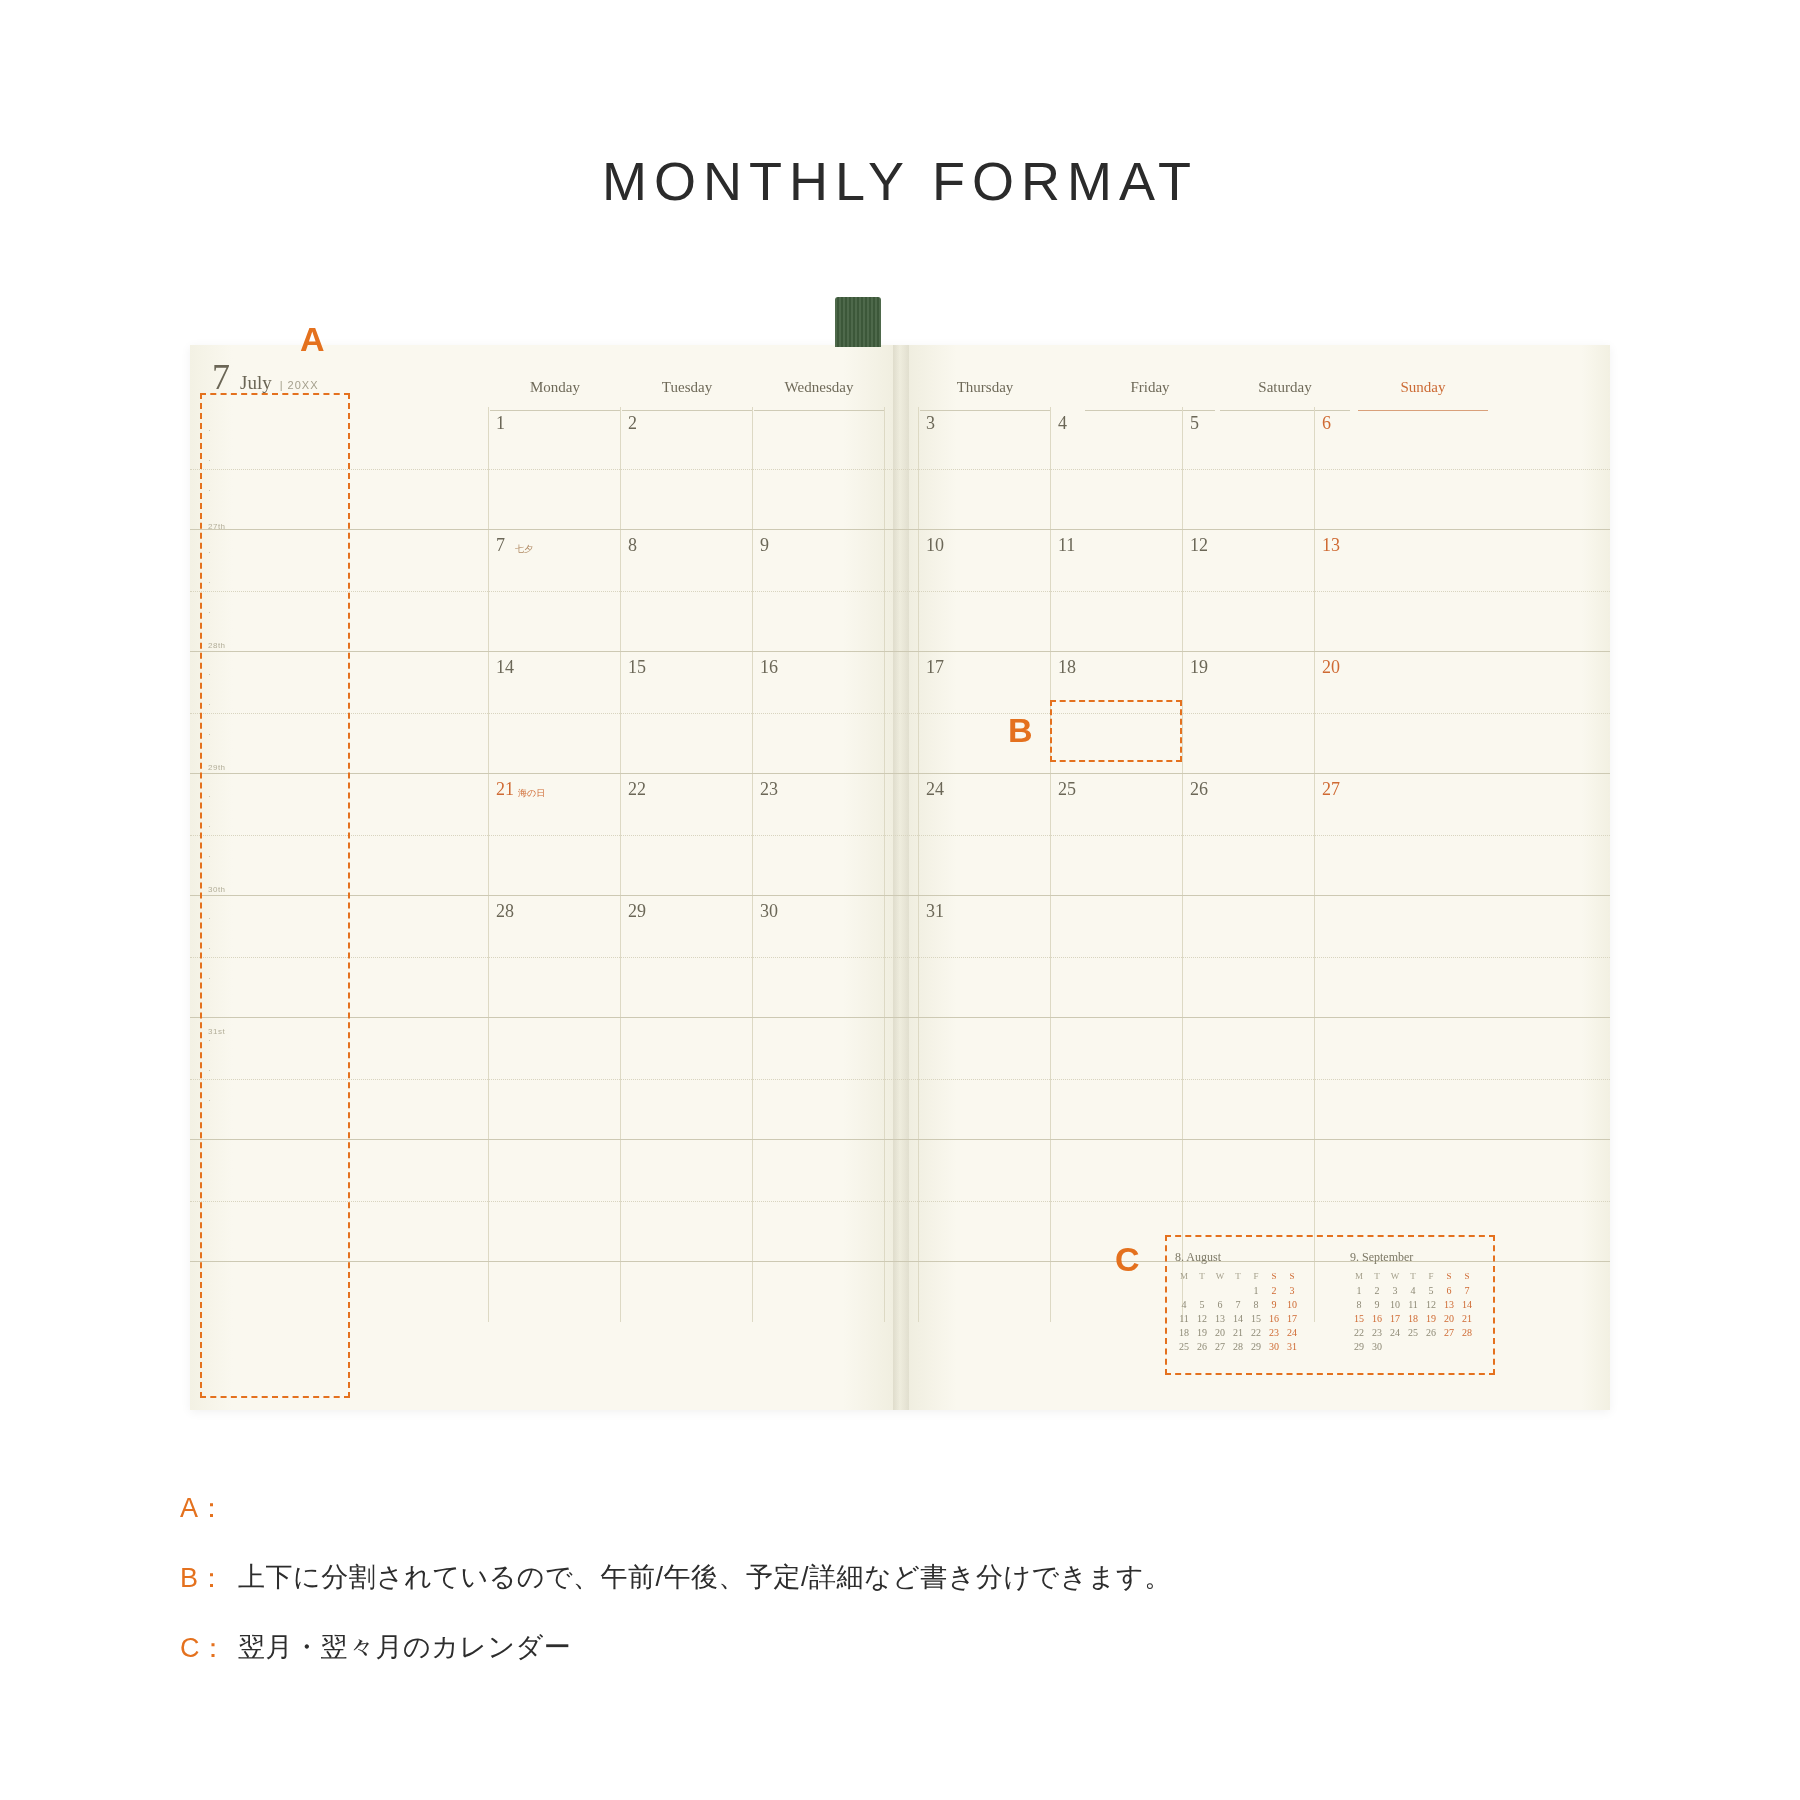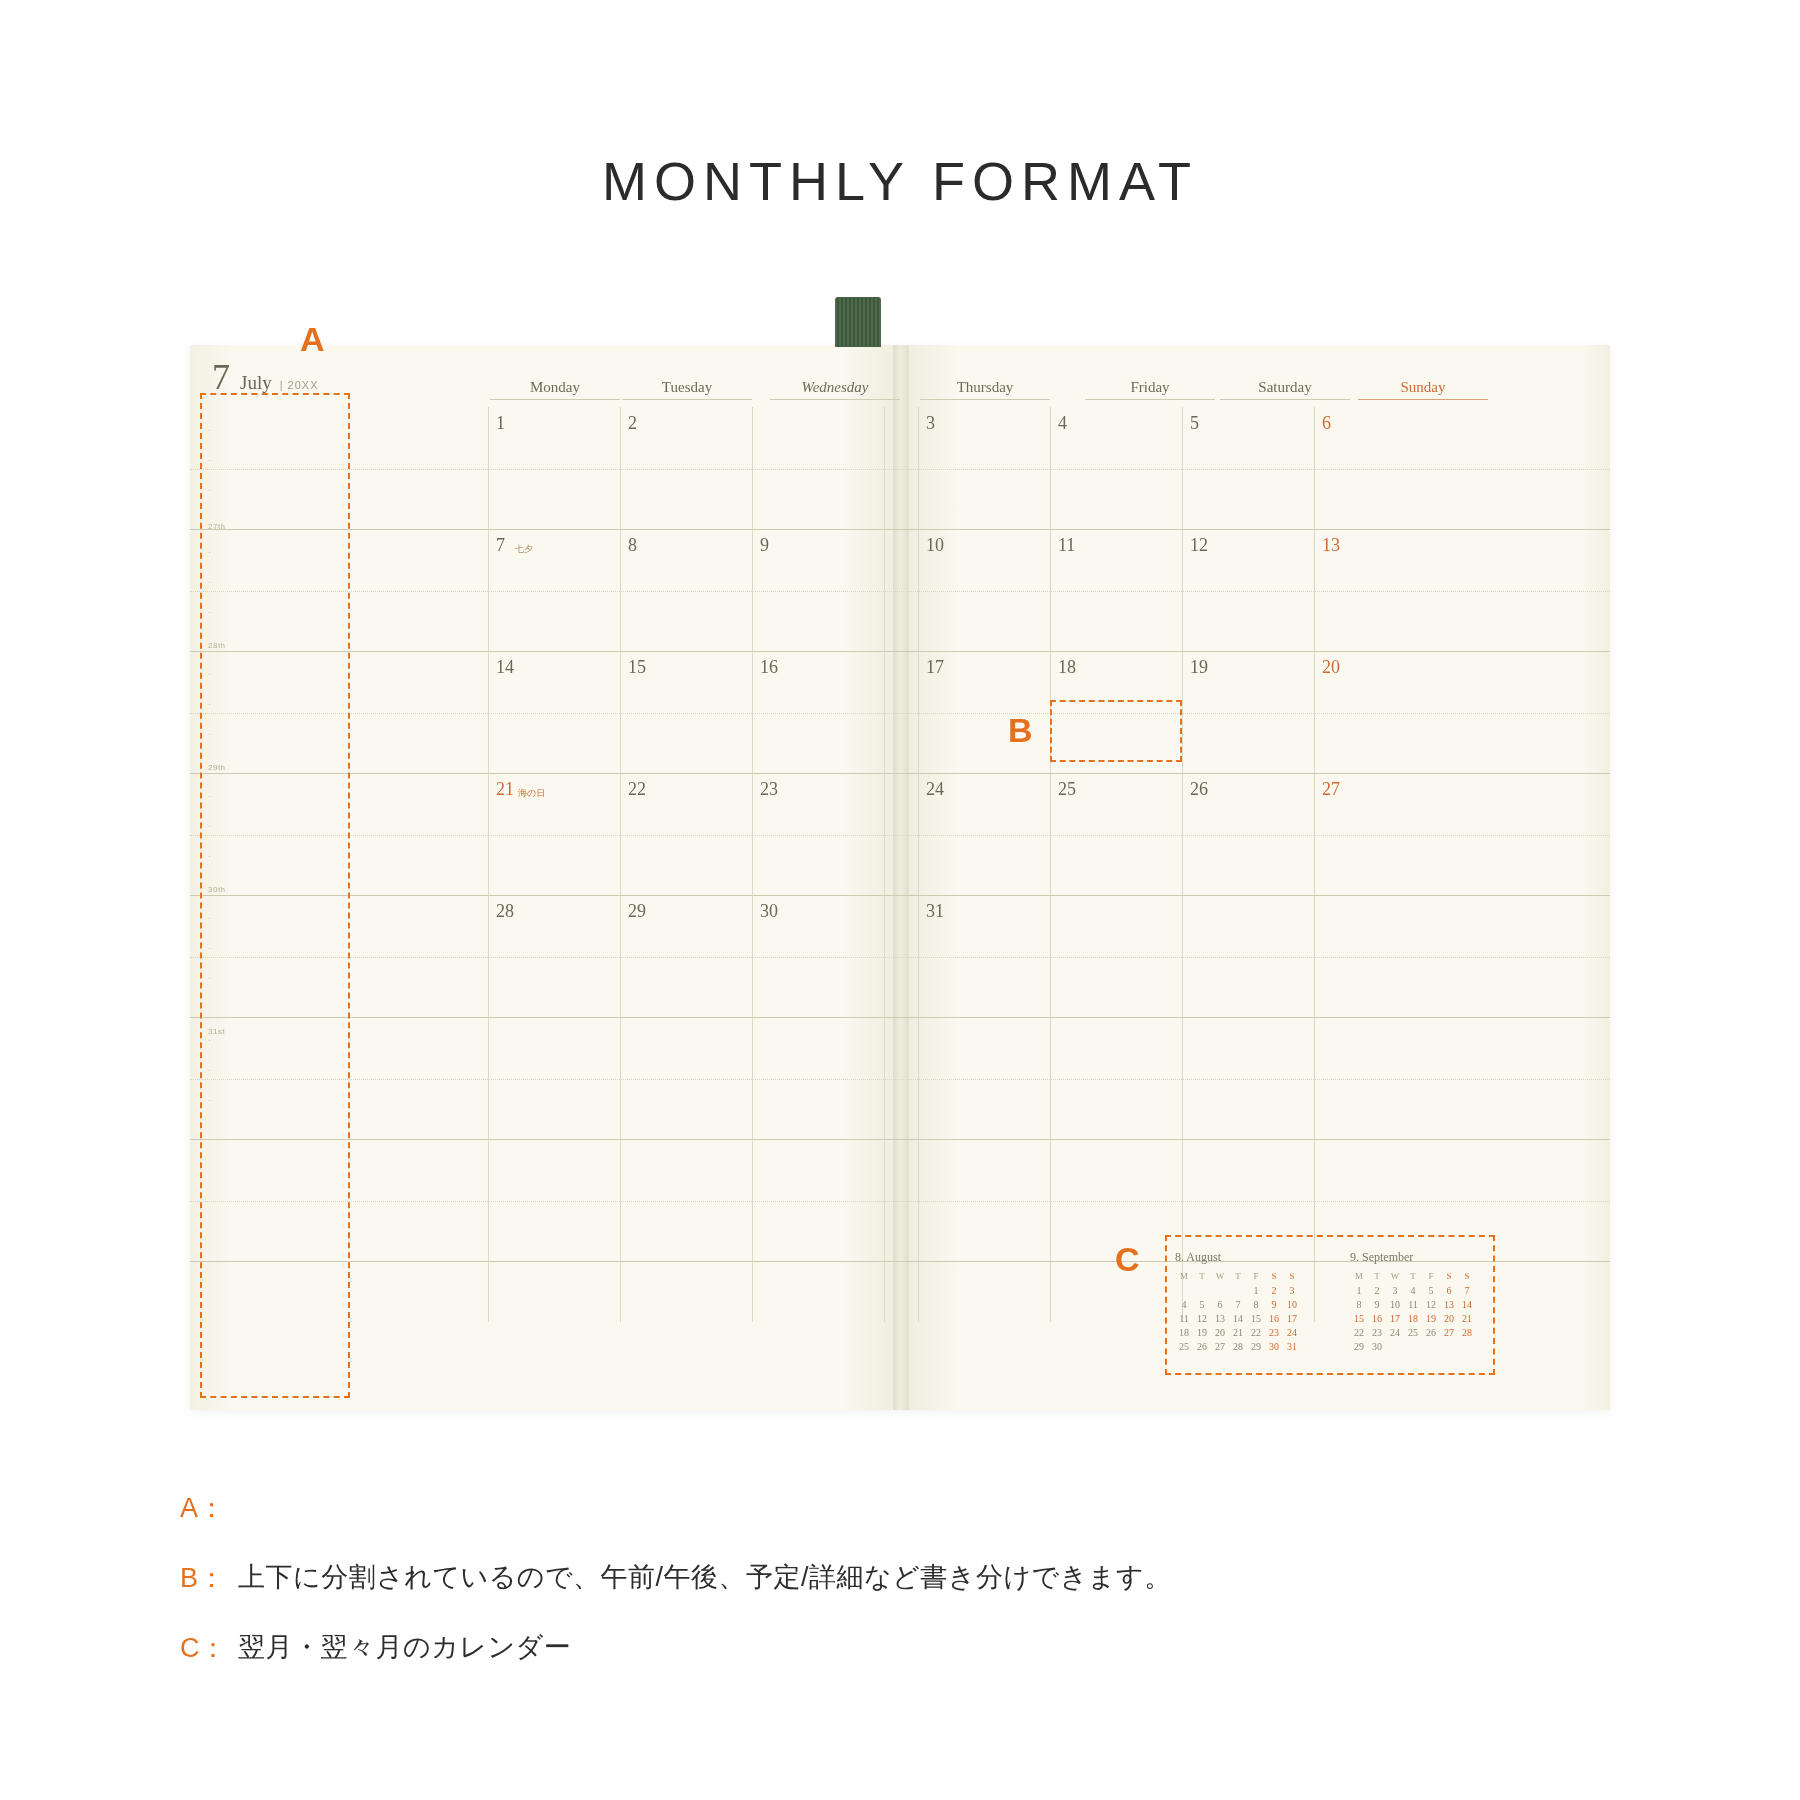--- a/index.html
+++ b/index.html
@@ -56,21 +56,21 @@
   .month-num{font-size:36px;color:#6b6656;font-family:"Liberation Serif",serif;line-height:1;}
   .month-name{font-size:19px;color:#6b6656;font-family:"Liberation Serif",serif;margin-left:10px;}
   .month-year{font-size:11px;color:#a49f8c;margin-left:8px;letter-spacing:1px;}
 
   
   .wd{
     position:absolute;top:34px;
     font-size:15px;font-family:"Liberation Serif",serif;color:#6f6a59;
     text-align:center;
     border-bottom:1px solid #cfcbb6;
-    padding-bottom:3px;
+    padding-bottom:14px;
   }
   .wd.sun{color:#cc6b35;border-bottom-color:#d9a07a;}
 
   
   .grid{position:absolute;left:0;right:0;top:62px;bottom:0;}
   .vline{position:absolute;top:0;width:1px;background:#ddd9c4;}
   .hline{position:absolute;left:0;right:0;height:1px;background:#cdc9b3;}
   .hline.dash{background:transparent;border-top:1px dotted #d8d4bf;}
 
   .daynum{
@@ -134,21 +134,21 @@
   <div class="bookmark"></div>
 
   <div class="month-head">
     <span class="month-num">7</span>
     <span class="month-name">July</span>
     <span class="month-year">| <span>20XX</span></span>
   </div>
 
   <div class="wd" style="left:300px;width:130px;">Monday</div>
   <div class="wd" style="left:432px;width:130px;">Tuesday</div>
-  <div class="wd" style="left:580px;width:130px;font-style:italic;">Wednesday</div>
+  <div class="wd" style="left:564px;width:130px;">Wednesday</div>
   <div class="wd" style="left:730px;width:130px;">Thursday</div>
   <div class="wd" style="left:895px;width:130px;">Friday</div>
   <div class="wd" style="left:1030px;width:130px;">Saturday</div>
   <div class="wd sun" style="left:1168px;width:130px;">Sunday</div>
 
   <div class="grid">
 
     <div class="vline" style="left:298px;height:915px;"></div>
     <div class="vline" style="left:430px;height:915px;"></div>
     <div class="vline" style="left:562px;height:915px;"></div>

